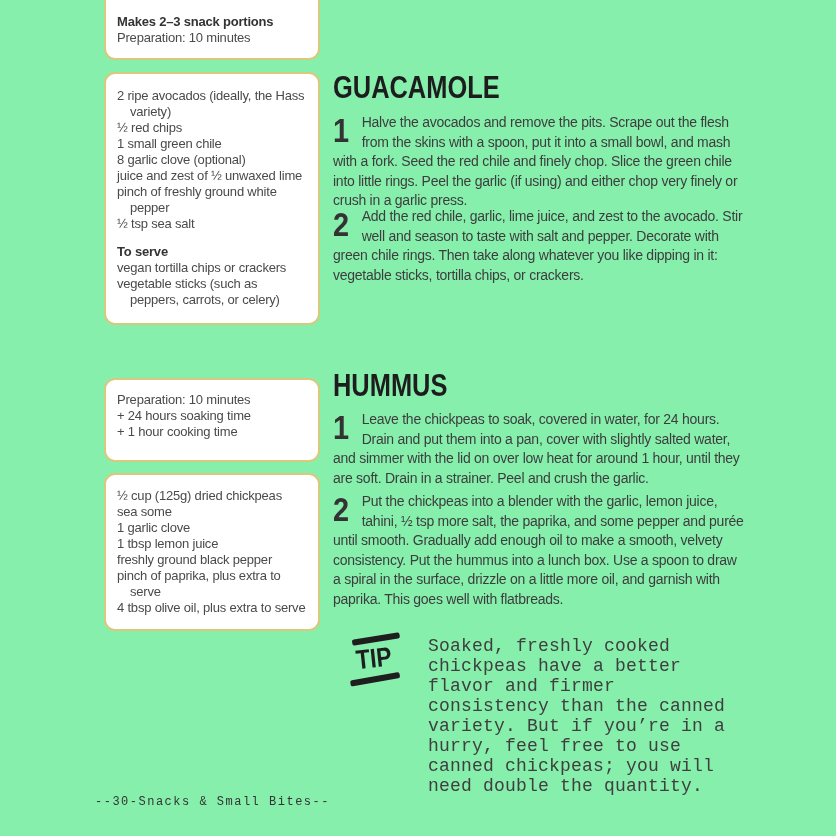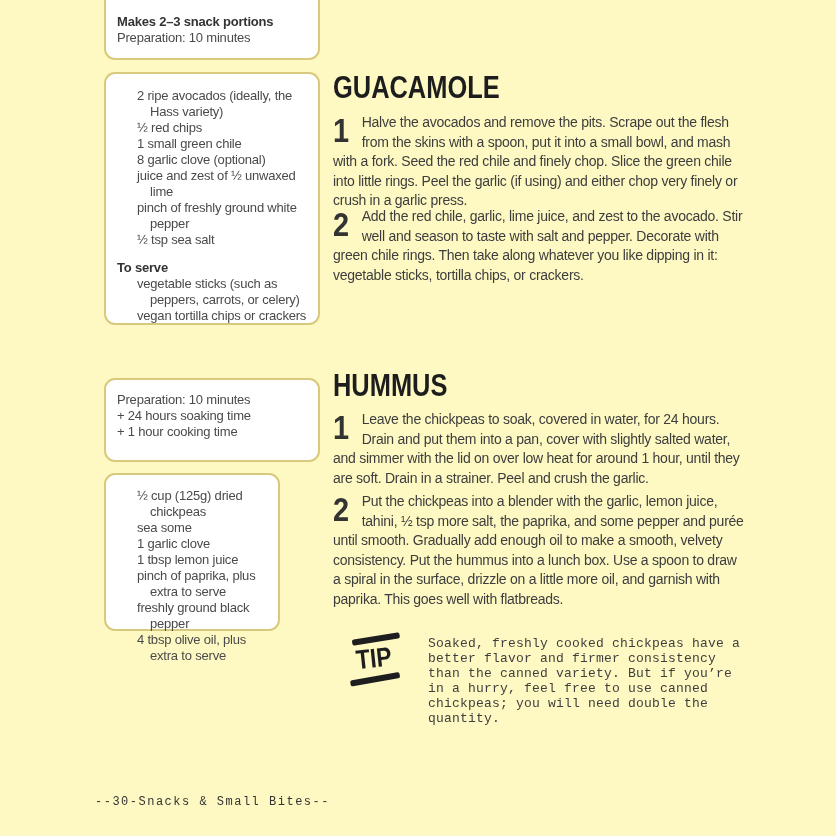--- a/index.html
+++ b/index.html
@@ -1,44 +1,44 @@
 <!DOCTYPE html>
 <html><head>
 <meta charset="utf-8">
 <style>
   html,body{margin:0;padding:0;background:#ffffff;}
   #page{
     position:relative;
     width:836px;height:836px;
-    background:#fef9c3;
+    background:#86efac;
     overflow:hidden;
     font-family:"Liberation Sans",sans-serif;
     color:#414141;
   }
   
   .ybox{
     position:absolute;
     box-sizing:border-box;
     border:2px solid #d9c97c;
     border-radius:11px;
     background:#ffffff;
     padding:10px 11px;
     font-size:13px;
     line-height:16px;
     letter-spacing:-0.2px;
     color:#4a4a4a;
   }
   .ybox .bold-line{font-weight:bold;color:#333333;}
   .ybox ul{list-style:none;margin:0;padding:0;}
-  .ybox li{padding-left:13px;text-indent:-13px;margin-left:20px;}
+  .ybox li{padding-left:13px;text-indent:-13px;}
   .ybox .gap{height:12px;}
   #box-guac-info{left:104px;top:-18px;width:216px;height:78px;padding-top:30px;}
   #box-guac-ingredients{left:104px;top:72px;width:216px;height:253px;padding-top:14px;}
   #box-hummus-info{left:104px;top:378px;width:216px;height:84px;padding-top:12px;}
-  #box-hummus-ingredients{left:104px;top:473px;width:176px;height:158px;padding-top:13px;}
+  #box-hummus-ingredients{left:104px;top:473px;width:216px;height:158px;padding-top:13px;}
   
   .recipe-title{
     position:absolute;
     left:333px;
     margin:0;
     font-size:31px;
     font-weight:800;
     color:#1d1d1d;
     letter-spacing:0px;
     transform:scaleX(0.82);
@@ -86,22 +86,22 @@
     letter-spacing:0px;line-height:30px;
     transform:scaleX(0.85);transform-origin:left top;
     margin:1px 0 0 10px;
     font-family:"Liberation Sans",sans-serif;
   }
   #tip-text{
     position:absolute;
     left:428px;top:636px;
     width:318px;
     font-family:"Liberation Mono","DejaVu Sans Mono",monospace;
-    font-size:13px;
-    line-height:15px;
+    font-size:18px;
+    line-height:20px;
     letter-spacing:0.2px;
     color:#3f3f3f;
   }
   
   #page-footer{
     position:absolute;
     left:95px;top:795px;
     font-family:"Liberation Mono","DejaVu Sans Mono",monospace;
     font-size:12px;
     letter-spacing:1.5px;
@@ -125,22 +125,22 @@
       <li>½ red chips</li>
       <li>1 small green chile</li>
       <li>8 garlic clove (optional)</li>
       <li>juice and zest of ½ unwaxed lime</li>
       <li>pinch of freshly ground white pepper</li>
       <li>½ tsp sea salt</li>
     </ul>
     <div class="gap"></div>
     <div class="bold-line">To serve</div>
     <ul>
+      <li>vegan tortilla chips or crackers</li>
       <li>vegetable sticks (such as peppers, carrots, or celery)</li>
-      <li>vegan tortilla chips or crackers</li>
     </ul>
   </div>
 
   <h1 class="recipe-title" id="guacamole-title">GUACAMOLE</h1>
 
   <div class="step" id="guac-step-1">
     <span class="step-num">1</span><span>Halve the avocados and remove the pits. Scrape out the flesh from the skins with a spoon, put it into a small bowl, and mash with a fork. Seed the red chile and finely chop. Slice the green chile into little rings. Peel the garlic (if using) and either chop very finely or crush in a garlic press.</span>
   </div>
 
   <div class="step" id="guac-step-2">
@@ -152,22 +152,22 @@
     <div>+ 24 hours soaking time</div>
     <div>+ 1 hour cooking time</div>
   </div>
 
   <div class="ybox" id="box-hummus-ingredients">
     <ul>
       <li>½ cup (125g) dried chickpeas</li>
       <li>sea some</li>
       <li>1 garlic clove</li>
       <li>1 tbsp lemon juice</li>
+      <li>freshly ground black pepper</li>
       <li>pinch of paprika, plus extra to serve</li>
-      <li>freshly ground black pepper</li>
       <li>4 tbsp olive oil, plus extra to serve</li>
     </ul>
   </div>
 
   <h1 class="recipe-title" id="hummus-title">HUMMUS</h1>
 
   <div class="step" id="hummus-step-1">
     <span class="step-num">1</span><span>Leave the chickpeas to soak, covered in water, for 24 hours. Drain and put them into a pan, cover with slightly salted water, and simmer with the lid on over low heat for around 1 hour, until they are soft. Drain in a strainer. Peel and crush the garlic.</span>
   </div>
 

